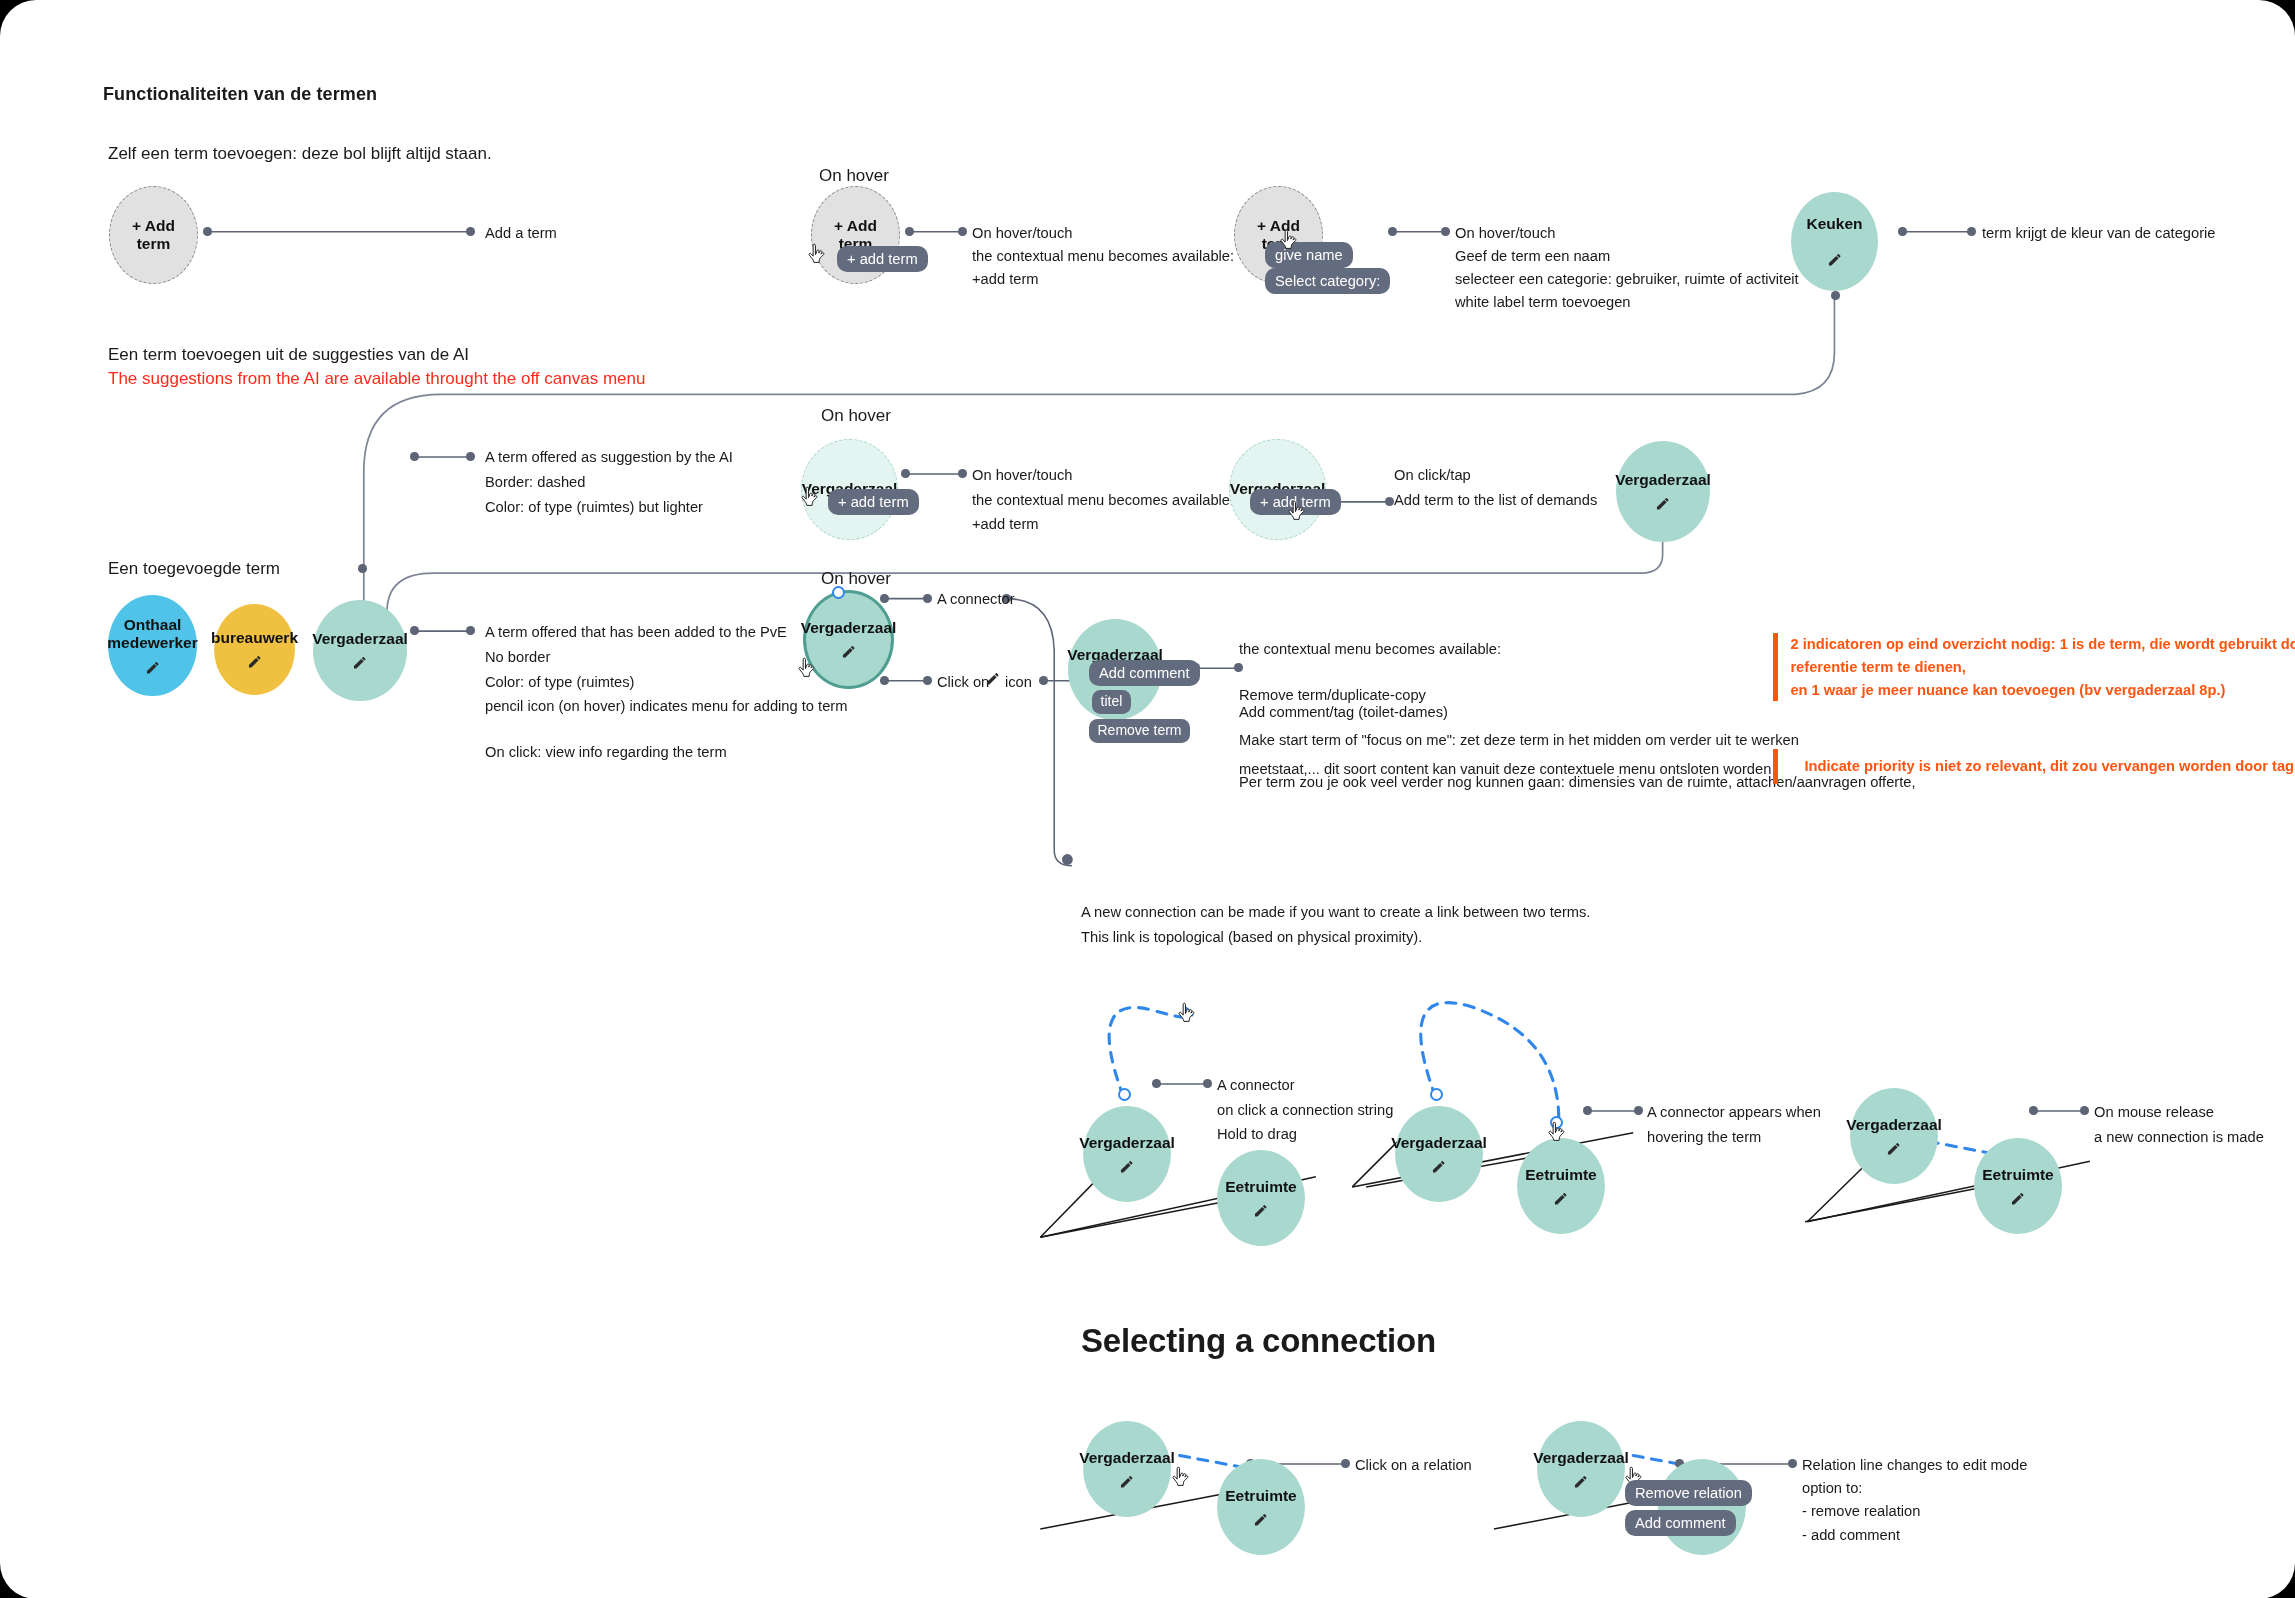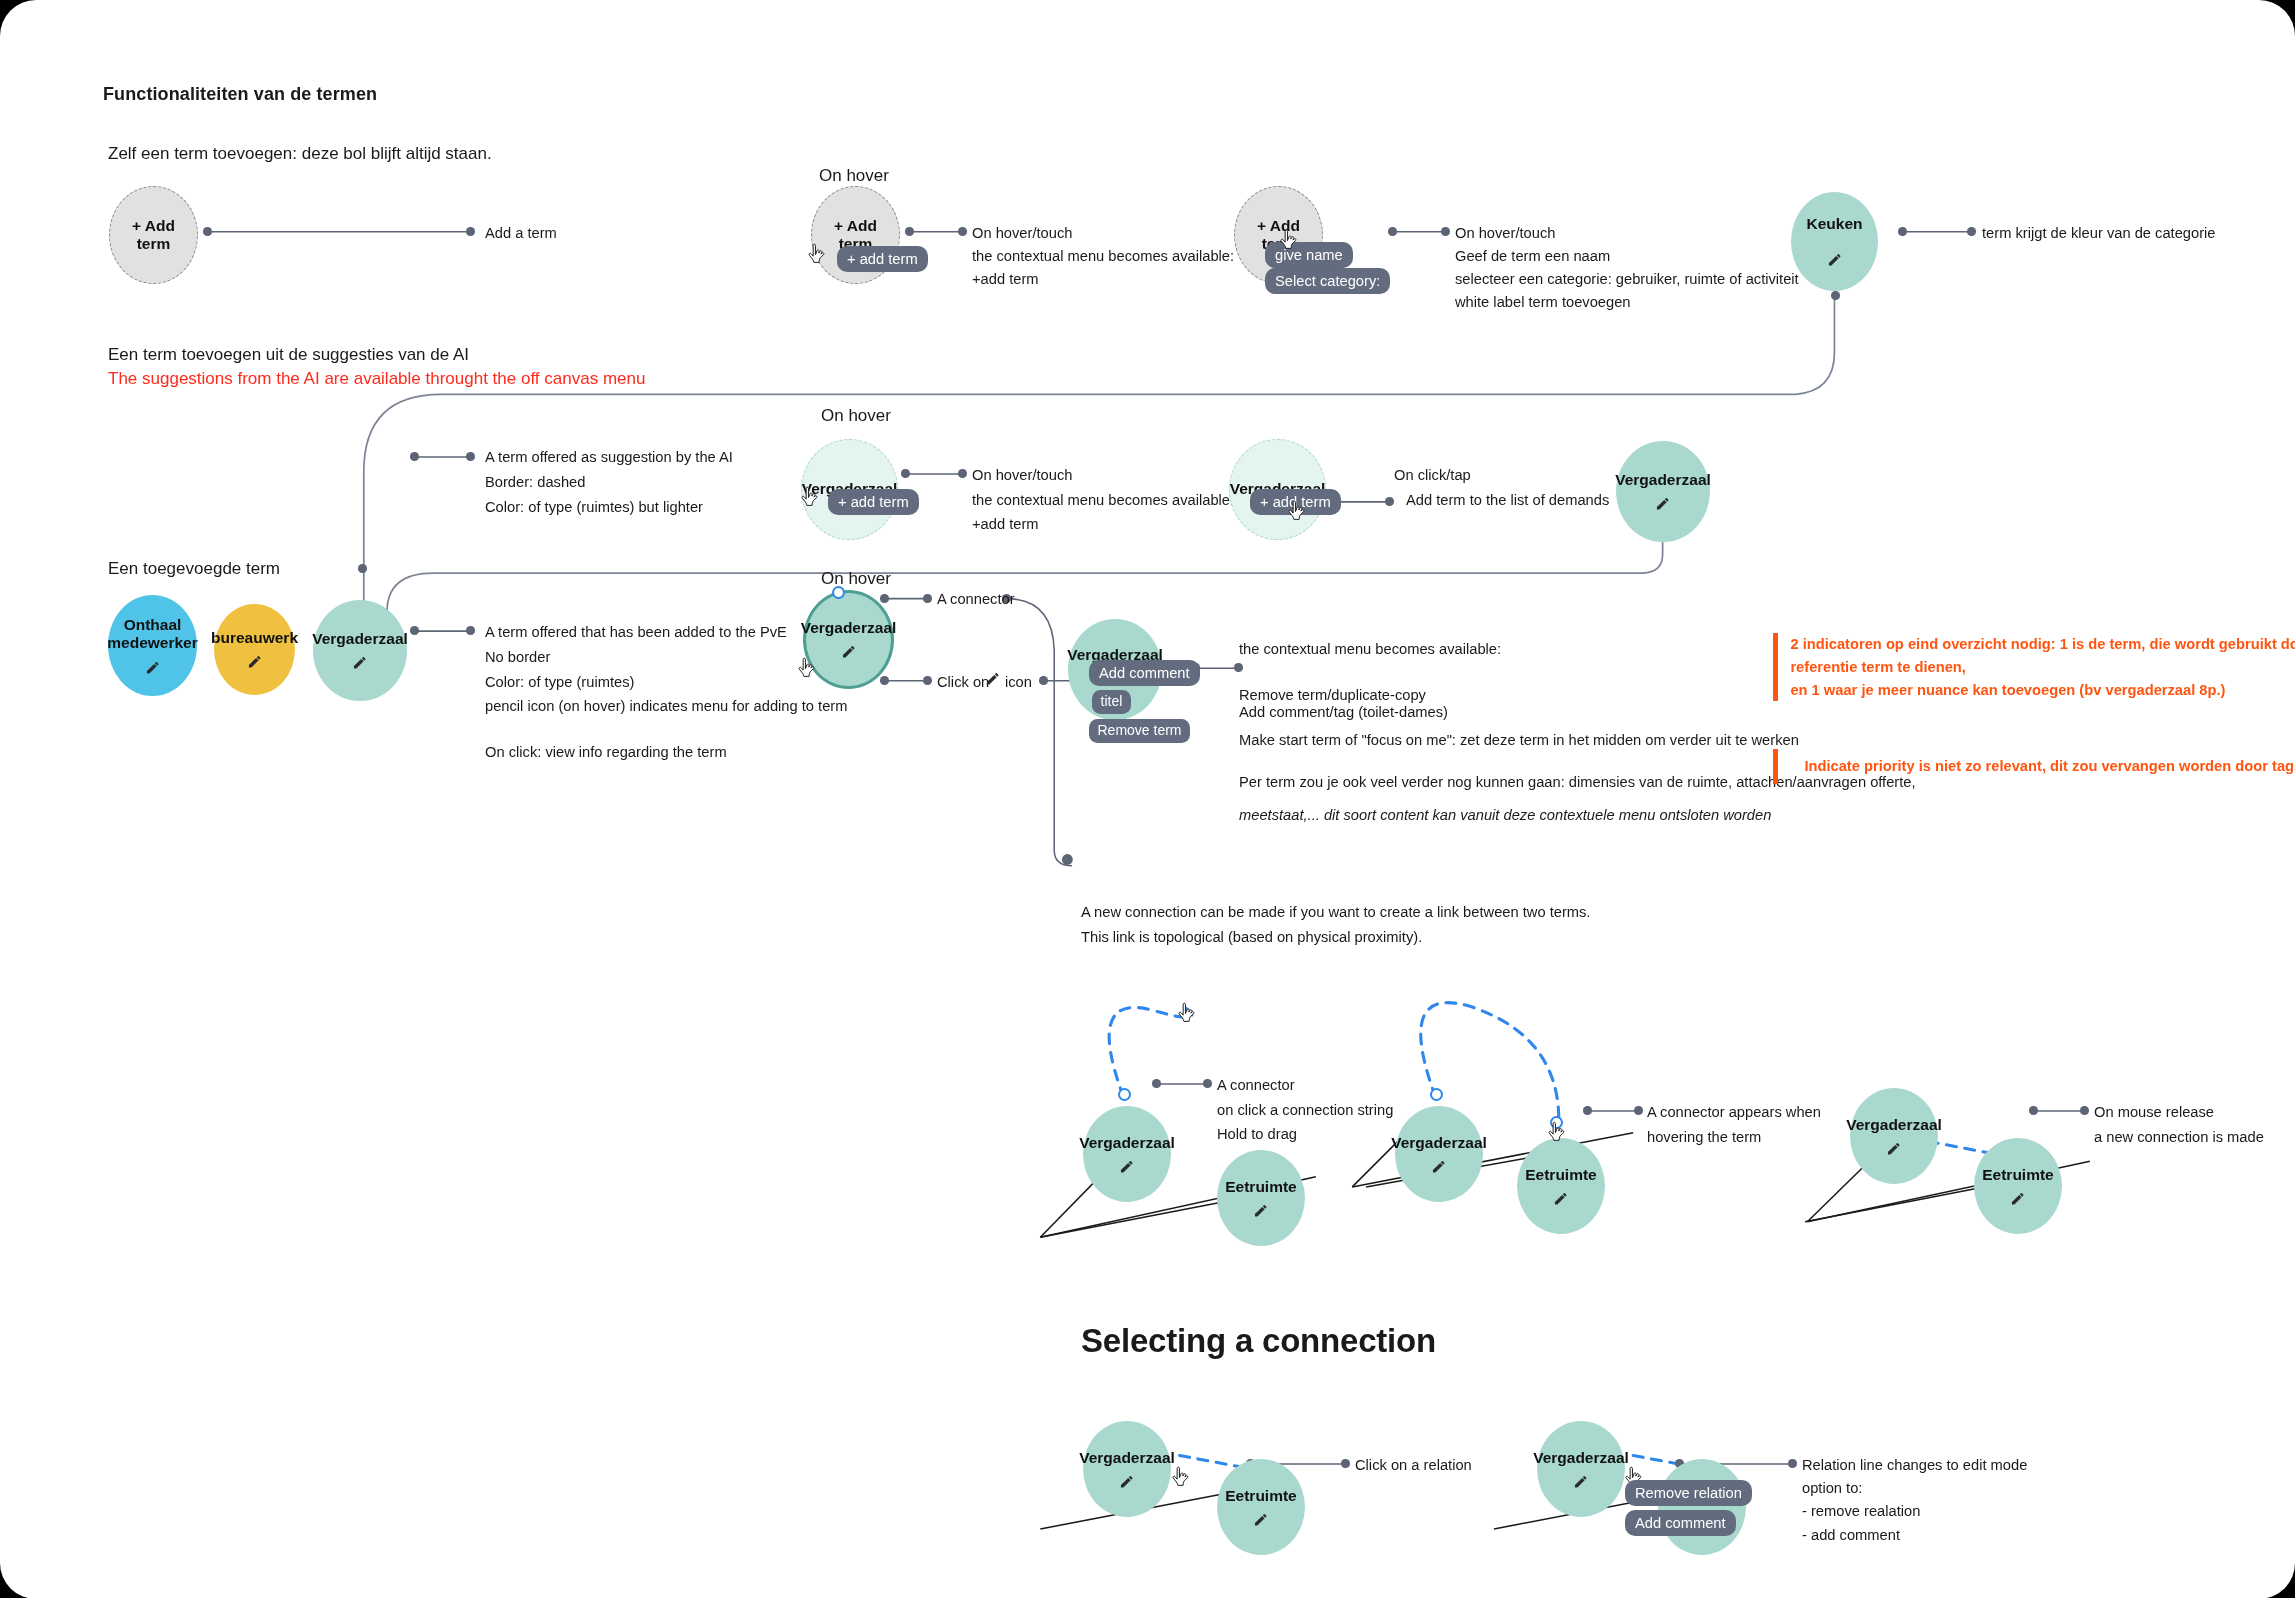--- a/index.html
+++ b/index.html
@@ -228,21 +228,21 @@
 <div class="t lbl" style="left:972px;top:516px;">+add term</div>
 
 <div class="bubble teal-lt" style="left:1229px;top:439px;width:97px;height:101px;">
   <span class="nm">Vergaderzaal</span>
 </div>
 <div class="chip" style="left:1250px;top:489px;">+ add term</div>
 <svg class="cursor" style="left:1287px;top:500px;" viewBox="0 0 26 31">
   <path d="M8 3c0-2 3-2 3 0v12l2-5c.6-1.8 3.4-.9 2.8 1l-.6 2 1.5-2.4c1-1.6 3.4-.2 2.5 1.5l-1.2 2.2 1.8-1.4c1.4-1.1 3 1 1.7 2.2l-3 2.7c-2 1.8-2.4 3.6-2.6 5.3l-.2 2H9c-.3-2-1.2-3.6-2.6-5.2L3 15.6c-1.2-1.4 1-3.3 2.2-1.9L8 17z" fill="#fff" stroke="#222" stroke-width="1.3"></path>
 </svg>
 <div class="t lbl" style="left:1394px;top:467px;">On click/tap</div>
-<div class="t lbl" style="left:1394px;top:492px;margin-left:12px;">Add term to the list of demands</div>
+<div class="t lbl" style="left:1394px;top:492px;">Add term to the list of demands</div>
 
 <div class="bubble teal" style="left:1616px;top:441px;width:94px;height:101px;">
   <span class="nm">Vergaderzaal</span>
   <svg class="pencil" viewBox="0 0 24 24">
     <path d="M3 17.2V21h3.8L18 9.8 14.2 6 3 17.2zM20.7 7.1c.4-.4.4-1 0-1.4l-2.4-2.4c-.4-.4-1-.4-1.4 0l-1.8 1.8L18.9 8.9l1.8-1.8z" fill="#2b2b2b"></path>
   </svg>
 </div>
 
 <div class="t sect" style="left:108px;top:559px;">Een toegevoegde term</div>
 
@@ -295,21 +295,21 @@
 </div>
 <div class="chip" style="left:1089px;top:660px;">Add comment</div>
 <div class="chip sm" style="left:1092px;top:690px;">titel</div>
 <div class="chip sm" style="left:1089px;top:719px;">Remove term</div>
 
 <div class="t lbl" style="left:1239px;top:641px;">the contextual menu becomes available:</div>
 <div class="t lbl" style="left:1239px;top:664px;margin-top:40px;">Add comment/tag (toilet-dames)</div>
 <div class="t lbl" style="left:1239px;top:687px;">Remove term/duplicate-copy</div>
 <div class="t lbl" style="left:1239px;top:732px;">Make start term of "focus on me": zet deze term in het midden om verder uit te werken</div>
 <div class="t lbl" style="left:1239px;top:774px;">Per term zou je ook veel verder nog kunnen gaan: dimensies van de ruimte, attachen/aanvragen offerte,</div>
-<div class="t lbl" style="left:1239px;top:807px;font-style:italic;">meetstaat,... dit soort content kan vanuit deze contextuele menu ontsloten worden</div>
+<div class="t lbl" style="left:1239px;top:761px;">meetstaat,... dit soort content kan vanuit deze contextuele menu ontsloten worden</div>
 
 <div class="ann" style="left:1773px;top:633px;">
   <div>2 indicatoren op eind overzicht nodig: 1 is de term, die wordt gebruikt door AI om als</div>
   <div>referentie term te dienen,</div>
   <div>en 1 waar je meer nuance kan toevoegen (bv vergaderzaal 8p.)</div>
 </div>
 <div class="ann" style="left:1773px;top:749px;padding-top:6.2px;padding-bottom:6.2px;">
   <div style="padding-left:14px;">Indicate priority is niet zo relevant, dit zou vervangen worden door tags/categorieen</div>
 </div>
 

